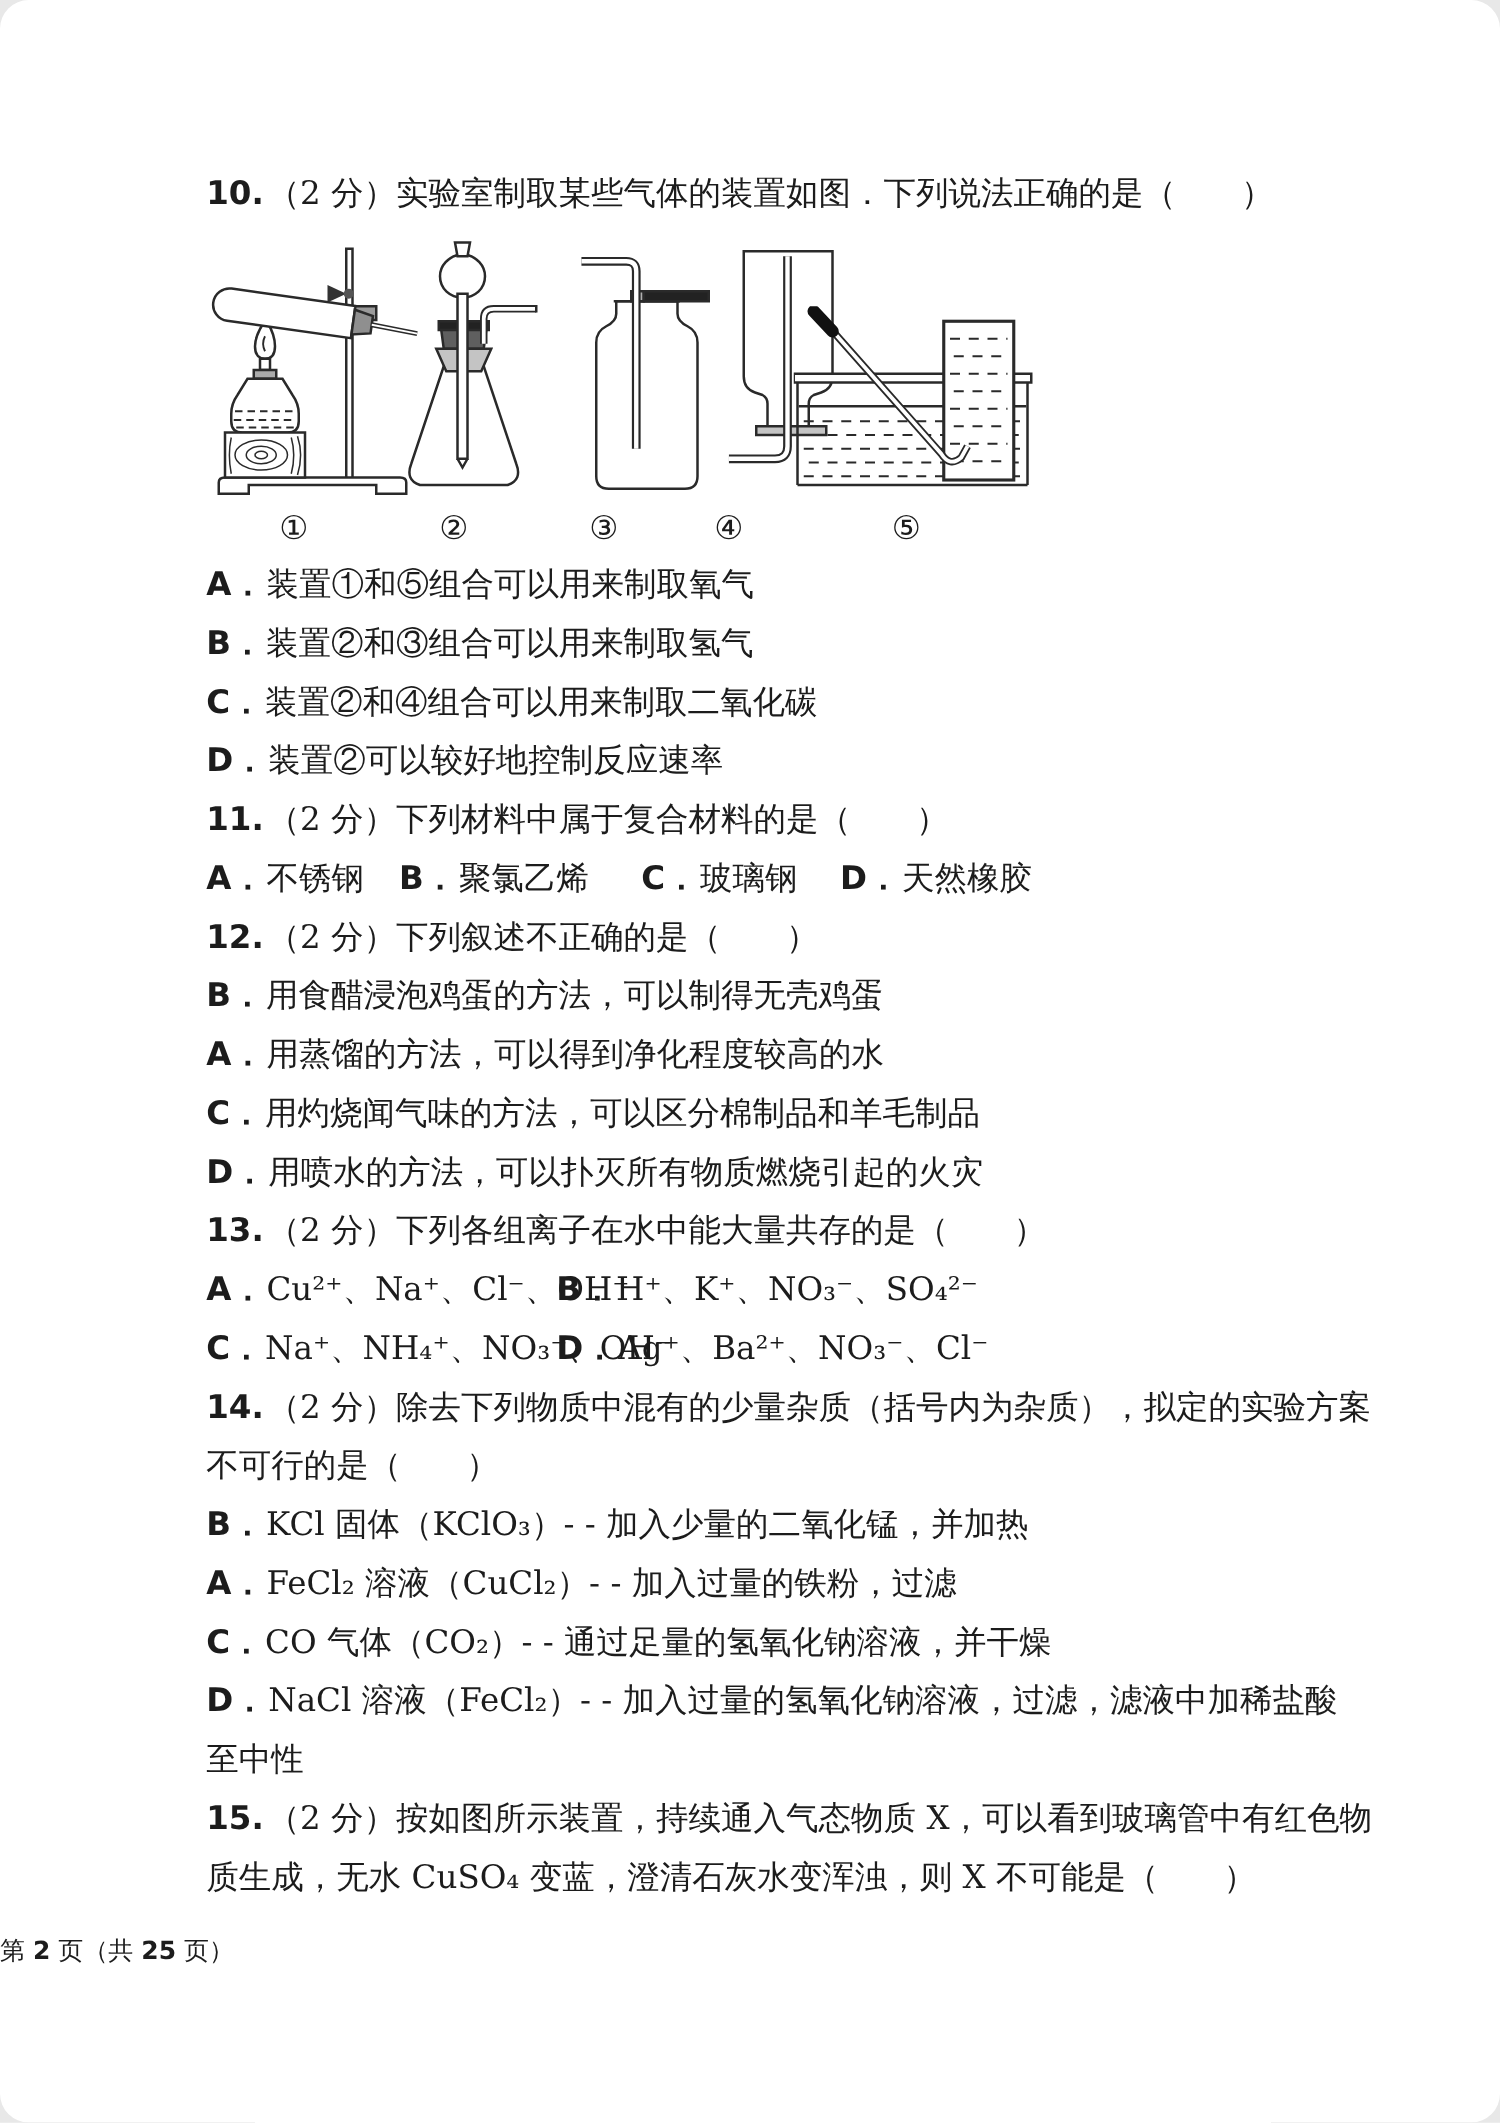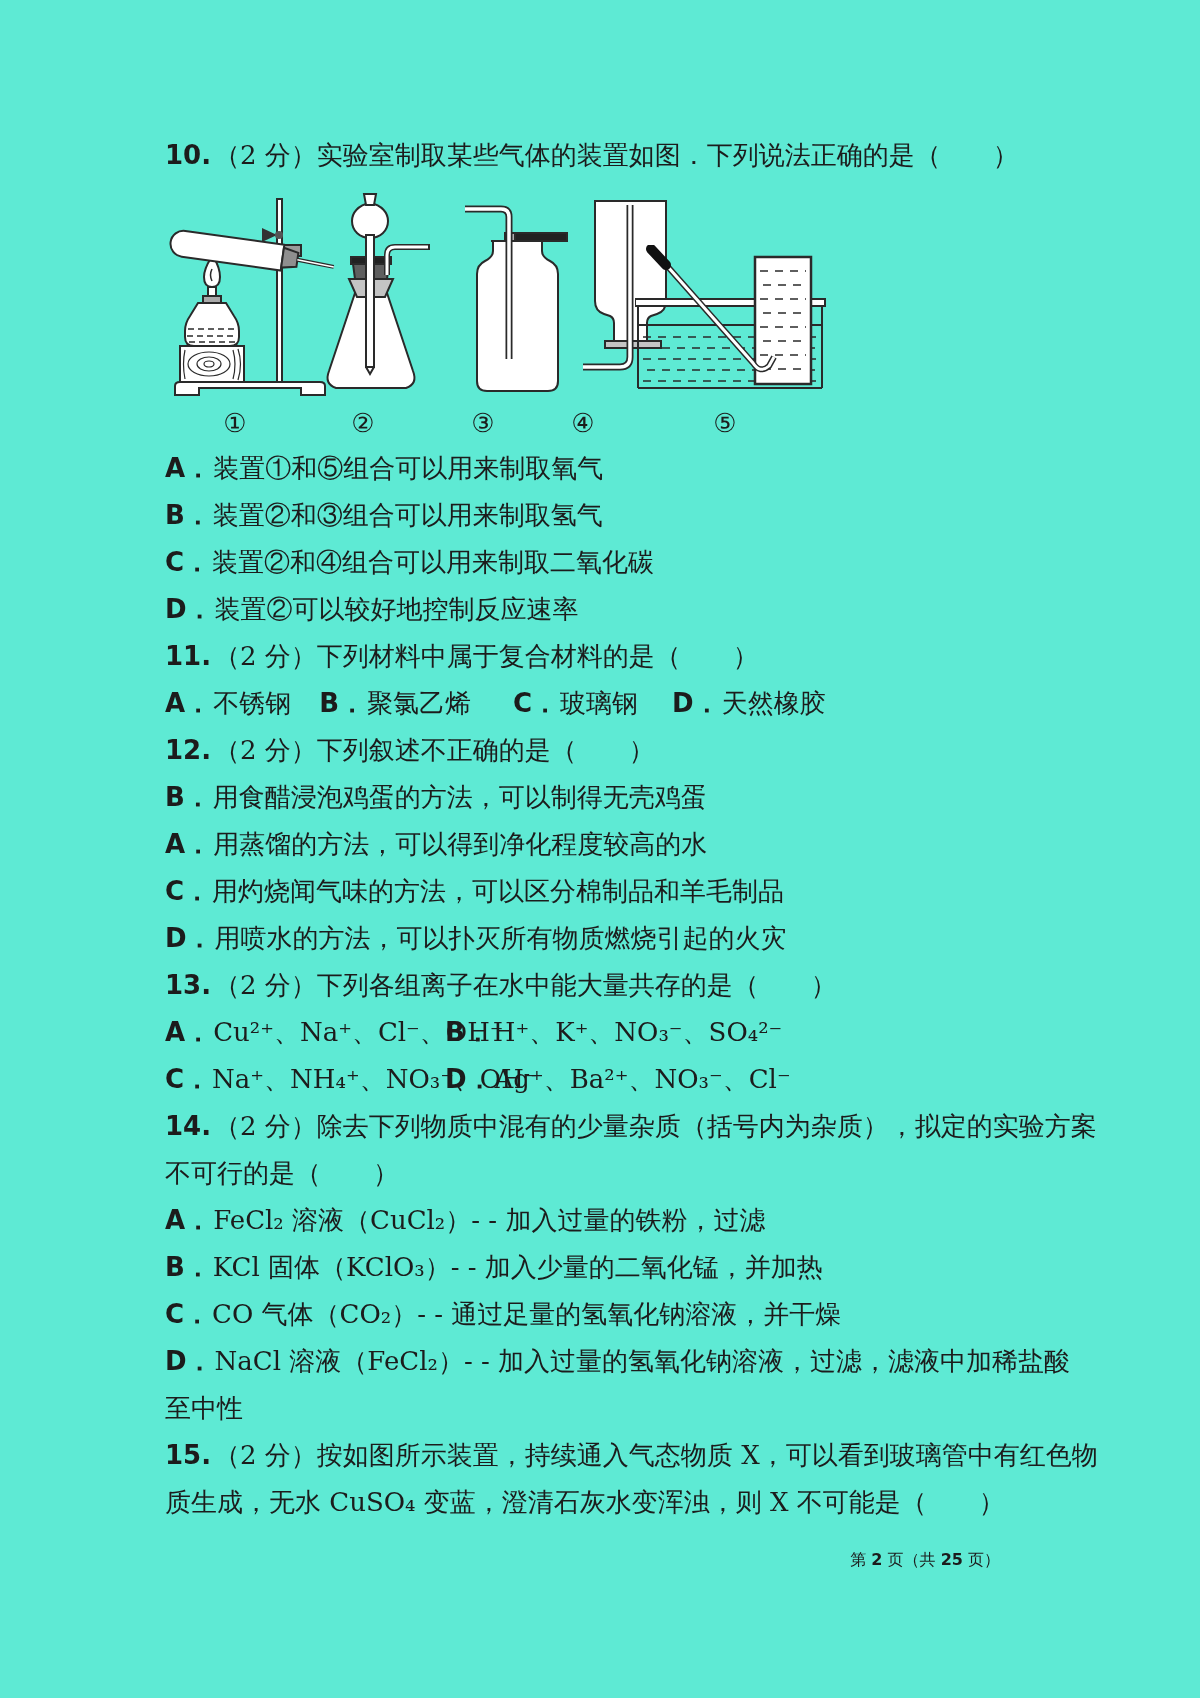--- a/index.html
+++ b/index.html
@@ -1,21 +1,22 @@
 <!DOCTYPE html>
 <html><head>
 <meta charset="utf-8">
 <style>
   * { margin:0; padding:0; box-sizing:border-box; }
   html,body { background:#e8e8e8; }
   .page {
     position:relative; width:1200px; height:1698px; margin:0 auto;
-    background:#5eead4; overflow:hidden;
+    background:#ffffff; overflow:hidden;
     font-family:"DejaVu Serif","Liberation Serif",serif;
     color:#1c1c1c;
+    border-radius:23px;
   }
   .content { position:absolute; left:165px; top:132px; width:880px; }
   .line { height:47px; line-height:47px; font-size:26px; white-space:nowrap; }
   .qnum {
     font-family:"DejaVu Sans","Liberation Sans",sans-serif;
     font-weight:bold; margin-right:3px;
   }
   .opt-letter {
     font-family:"DejaVu Sans","Liberation Sans",sans-serif;
     font-weight:bold; margin-right:2px;
@@ -30,21 +31,21 @@
   .device { position:absolute; }
   .device svg { display:block; }
   .dev-label {
     position:absolute; top:228px; width:40px; height:32px; line-height:32px;
     text-align:center; font-size:26px; color:#1c1c1c;
   }
   .lbl1{left:50px;} .lbl2{left:178px;} .lbl3{left:298px;} .lbl4{left:398px;} .lbl5{left:540px;}
 
   .footer {
     position:absolute; top:1545px; left:0; width:1000px;
-    text-align:right; font-size:16px; line-height:30px; color:#1c1c1c;
+    text-align:left; font-size:20px; line-height:30px; color:#1c1c1c;
   }
   .footer .num {
     font-family:"DejaVu Sans","Liberation Sans",sans-serif; font-weight:bold;
   }
 </style>
 </head>
 <body>
 
 <div class="page">
   <div class="content">
@@ -188,22 +189,22 @@
     <div class="line"><span class="opt-letter">A．</span><span>用蒸馏的方法，可以得到净化程度较高的水</span></div>
     <div class="line"><span class="opt-letter">C．</span><span>用灼烧闻气味的方法，可以区分棉制品和羊毛制品</span></div>
     <div class="line"><span class="opt-letter">D．</span><span>用喷水的方法，可以扑灭所有物质燃烧引起的火灾</span></div>
 
     <div class="line"><span class="qnum">13.</span><span>（2 分）下列各组离子在水中能大量共存的是（　　）</span></div>
     <div class="line"><span class="opt-first"><span class="opt-letter">A．</span><span>Cu²⁺、Na⁺、Cl⁻、OH⁻</span></span><span><span class="opt-letter">B．</span><span>H⁺、K⁺、NO₃⁻、SO₄²⁻</span></span></div>
     <div class="line"><span class="opt-first"><span class="opt-letter">C．</span><span>Na⁺、NH₄⁺、NO₃⁻、OH⁻</span></span><span><span class="opt-letter">D．</span><span>Ag⁺、Ba²⁺、NO₃⁻、Cl⁻</span></span></div>
 
     <div class="line"><span class="qnum">14.</span><span>（2 分）除去下列物质中混有的少量杂质（括号内为杂质），拟定的实验方案</span></div>
     <div class="line"><span>不可行的是（　　）</span></div>
+    <div class="line"><span class="opt-letter">B．</span><span>KCl 固体（KClO₃）- - 加入少量的二氧化锰，并加热</span></div>
     <div class="line"><span class="opt-letter">A．</span><span>FeCl₂ 溶液（CuCl₂）- - 加入过量的铁粉，过滤</span></div>
-    <div class="line"><span class="opt-letter">B．</span><span>KCl 固体（KClO₃）- - 加入少量的二氧化锰，并加热</span></div>
     <div class="line"><span class="opt-letter">C．</span><span>CO 气体（CO₂）- - 通过足量的氢氧化钠溶液，并干燥</span></div>
     <div class="line"><span class="opt-letter">D．</span><span>NaCl 溶液（FeCl₂）- - 加入过量的氢氧化钠溶液，过滤，滤液中加稀盐酸</span></div>
     <div class="line"><span>至中性</span></div>
 
     <div class="line"><span class="qnum">15.</span><span>（2 分）按如图所示装置，持续通入气态物质 X，可以看到玻璃管中有红色物</span></div>
     <div class="line"><span>质生成，无水 CuSO₄ 变蓝，澄清石灰水变浑浊，则 X 不可能是（　　）</span></div>
 
   </div>
 
   <div class="footer"><span>第 </span><span class="num">2</span><span> 页（共 </span><span class="num">25</span><span> 页）</span></div>

